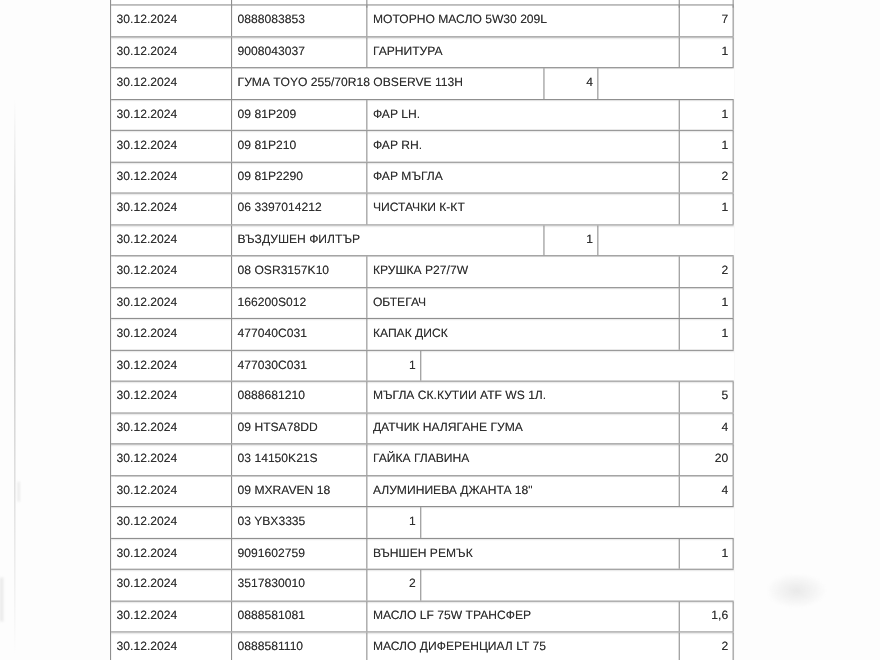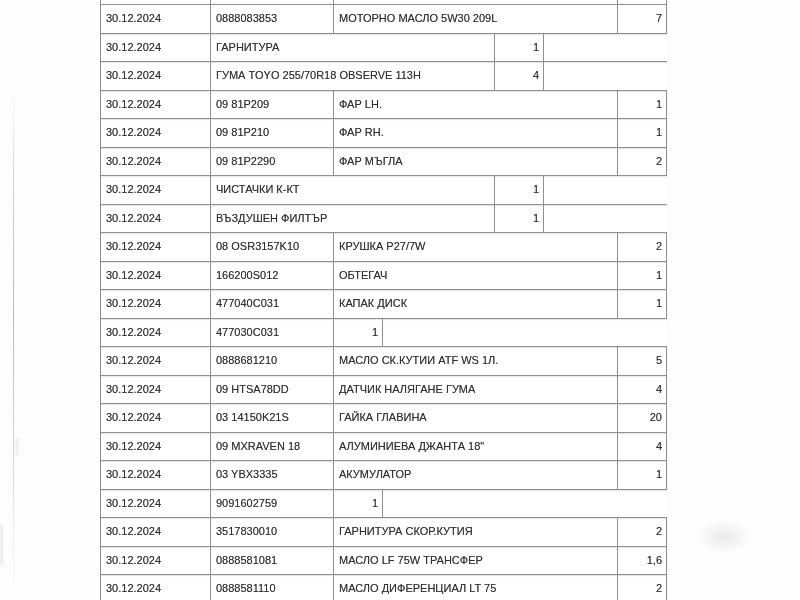--- a/index.html
+++ b/index.html
@@ -117,20 +117,21 @@
     </div>
     <div id="rows">
         <div class="row">
           <div class="cell c-date">30.12.2024</div>
           <div class="cell c-part">0888083853</div>
           <div class="cell c-desc">МОТОРНО МАСЛО 5W30 209L</div>
           <div class="cell c-qty">7</div>
         </div>
         <div class="row">
           <div class="cell c-date">30.12.2024</div>
+          <div class="cell c-part">9008043037</div>
           <div class="cell c-desc">ГАРНИТУРА</div>
           <div class="cell c-qty">1</div>
         </div>
         <div class="row">
           <div class="cell c-date">30.12.2024</div>
           <div class="cell c-desc">ГУМА TOYO 255/70R18 OBSERVE 113H</div>
           <div class="cell c-qty">4</div>
         </div>
         <div class="row">
           <div class="cell c-date">30.12.2024</div>
@@ -145,20 +146,21 @@
           <div class="cell c-qty">1</div>
         </div>
         <div class="row">
           <div class="cell c-date">30.12.2024</div>
           <div class="cell c-part">09 81P2290</div>
           <div class="cell c-desc">ФАР МЪГЛА</div>
           <div class="cell c-qty">2</div>
         </div>
         <div class="row">
           <div class="cell c-date">30.12.2024</div>
+          <div class="cell c-part">06 3397014212</div>
           <div class="cell c-desc">ЧИСТАЧКИ К-КТ</div>
           <div class="cell c-qty">1</div>
         </div>
         <div class="row">
           <div class="cell c-date">30.12.2024</div>
           <div class="cell c-desc">ВЪЗДУШЕН ФИЛТЪР</div>
           <div class="cell c-qty">1</div>
         </div>
         <div class="row">
           <div class="cell c-date">30.12.2024</div>
@@ -179,21 +181,21 @@
           <div class="cell c-qty">1</div>
         </div>
         <div class="row">
           <div class="cell c-date">30.12.2024</div>
           <div class="cell c-part">477030C031</div>
           <div class="cell c-qty">1</div>
         </div>
         <div class="row">
           <div class="cell c-date">30.12.2024</div>
           <div class="cell c-part">0888681210</div>
-          <div class="cell c-desc">МАСЛО СК.КУТИИ ATF WS 1Л.</div>
+          <div class="cell c-desc">МЪГЛА СК.КУТИИ ATF WS 1Л.</div>
           <div class="cell c-qty">5</div>
         </div>
         <div class="row">
           <div class="cell c-date">30.12.2024</div>
           <div class="cell c-part">09 HTSA78DD</div>
           <div class="cell c-desc">ДАТЧИК НАЛЯГАНЕ ГУМА</div>
           <div class="cell c-qty">4</div>
         </div>
         <div class="row">
           <div class="cell c-date">30.12.2024</div>
@@ -203,32 +205,31 @@
         </div>
         <div class="row">
           <div class="cell c-date">30.12.2024</div>
           <div class="cell c-part">09 MXRAVEN 18</div>
           <div class="cell c-desc">АЛУМИНИЕВА ДЖАНТА 18"</div>
           <div class="cell c-qty">4</div>
         </div>
         <div class="row">
           <div class="cell c-date">30.12.2024</div>
           <div class="cell c-part">03 YBX3335</div>
-          <div class="cell c-desc">АКУМУЛАТОР</div>
           <div class="cell c-qty">1</div>
         </div>
         <div class="row">
           <div class="cell c-date">30.12.2024</div>
           <div class="cell c-part">9091602759</div>
+          <div class="cell c-desc">ВЪНШЕН РЕМЪК</div>
           <div class="cell c-qty">1</div>
         </div>
         <div class="row">
           <div class="cell c-date">30.12.2024</div>
           <div class="cell c-part">3517830010</div>
-          <div class="cell c-desc">ГАРНИТУРА СКОР.КУТИЯ</div>
           <div class="cell c-qty">2</div>
         </div>
         <div class="row">
           <div class="cell c-date">30.12.2024</div>
           <div class="cell c-part">0888581081</div>
           <div class="cell c-desc">МАСЛО LF 75W ТРАНСФЕР</div>
           <div class="cell c-qty">1,6</div>
         </div>
         <div class="row">
           <div class="cell c-date">30.12.2024</div>

